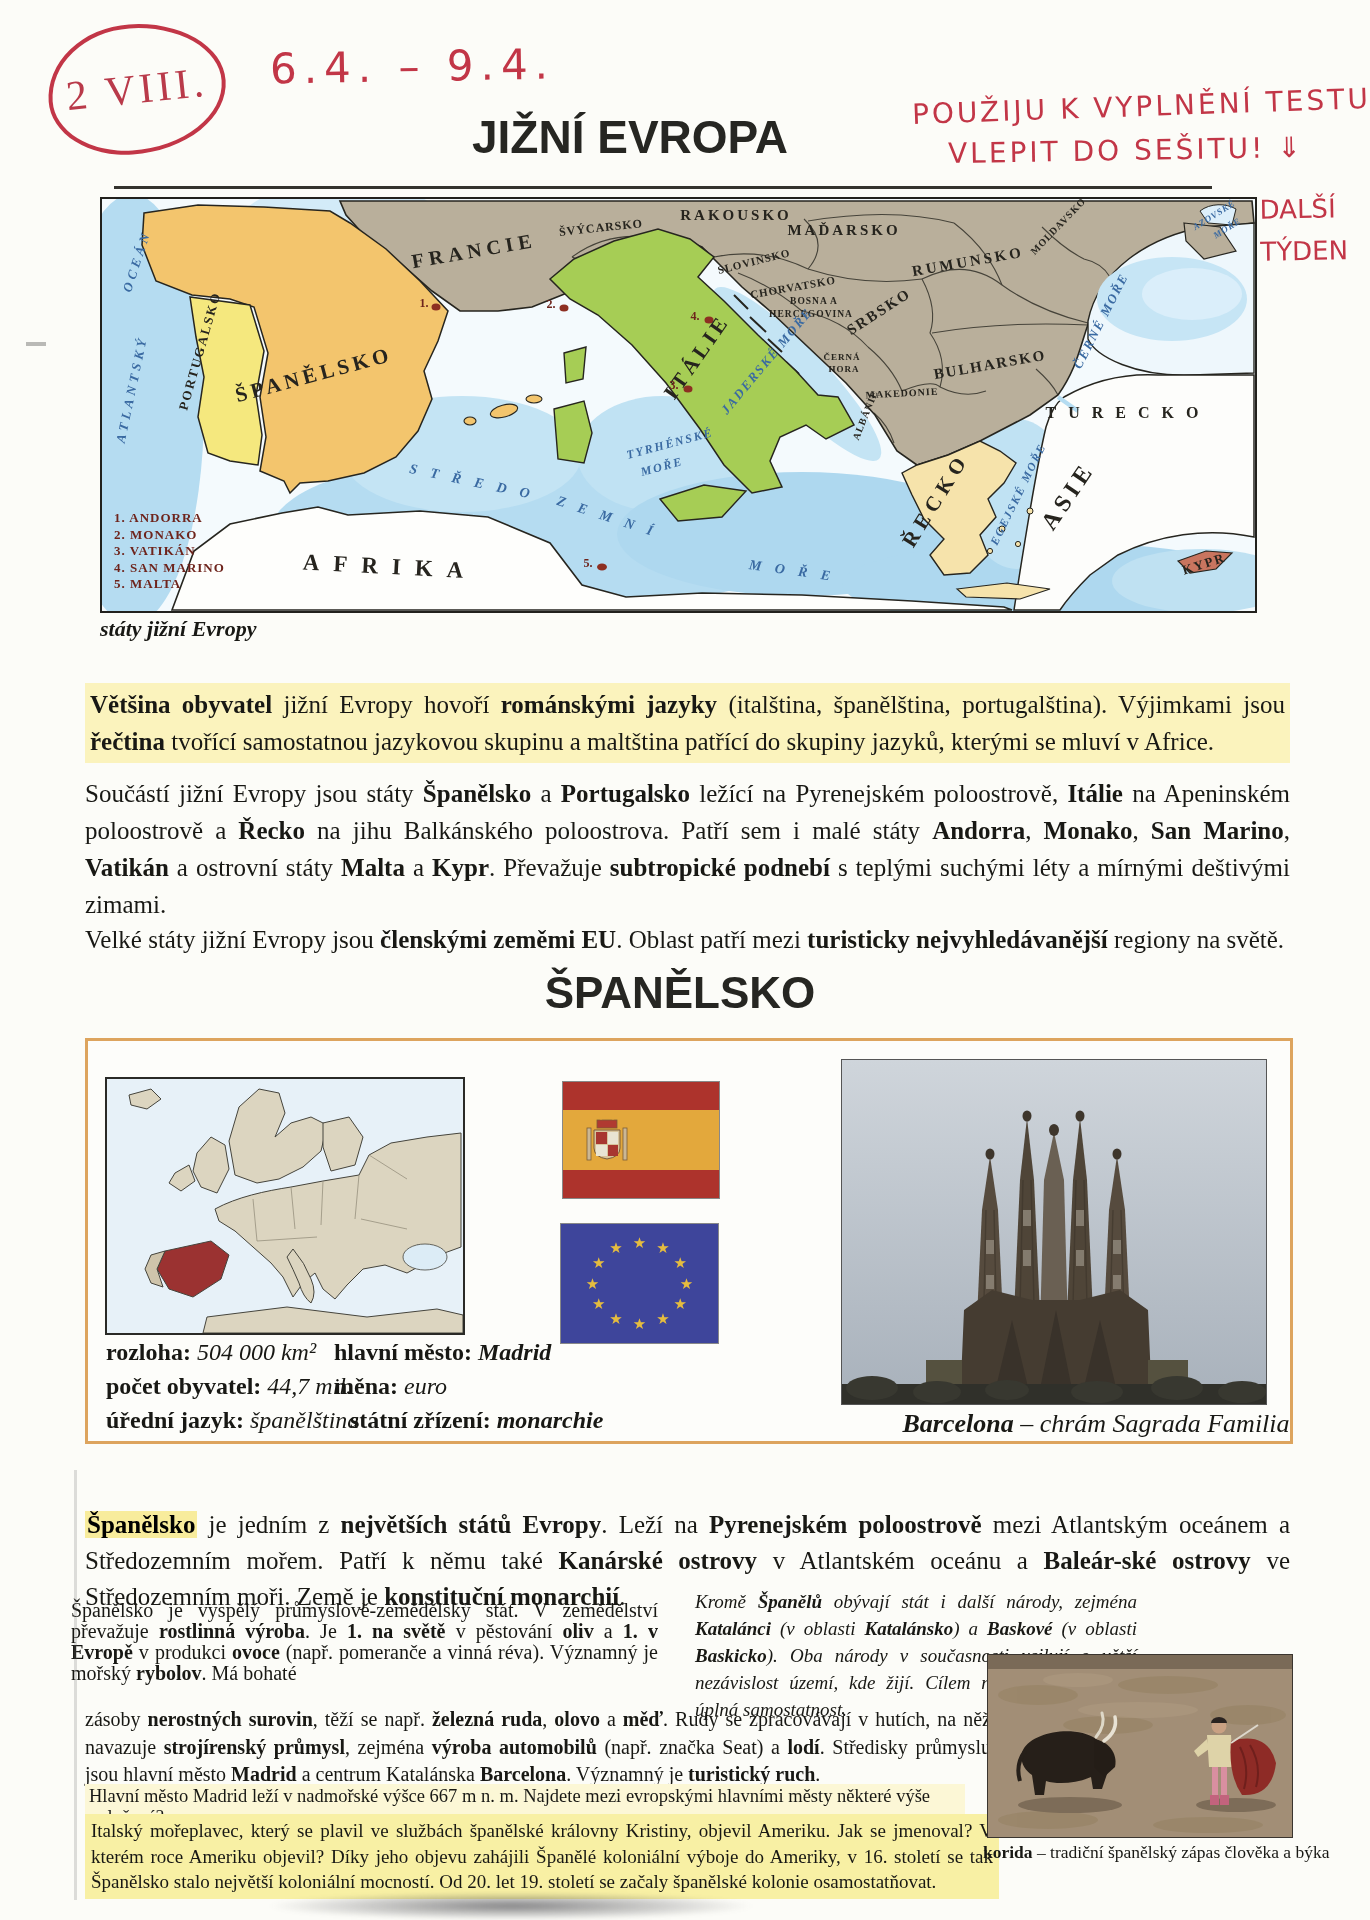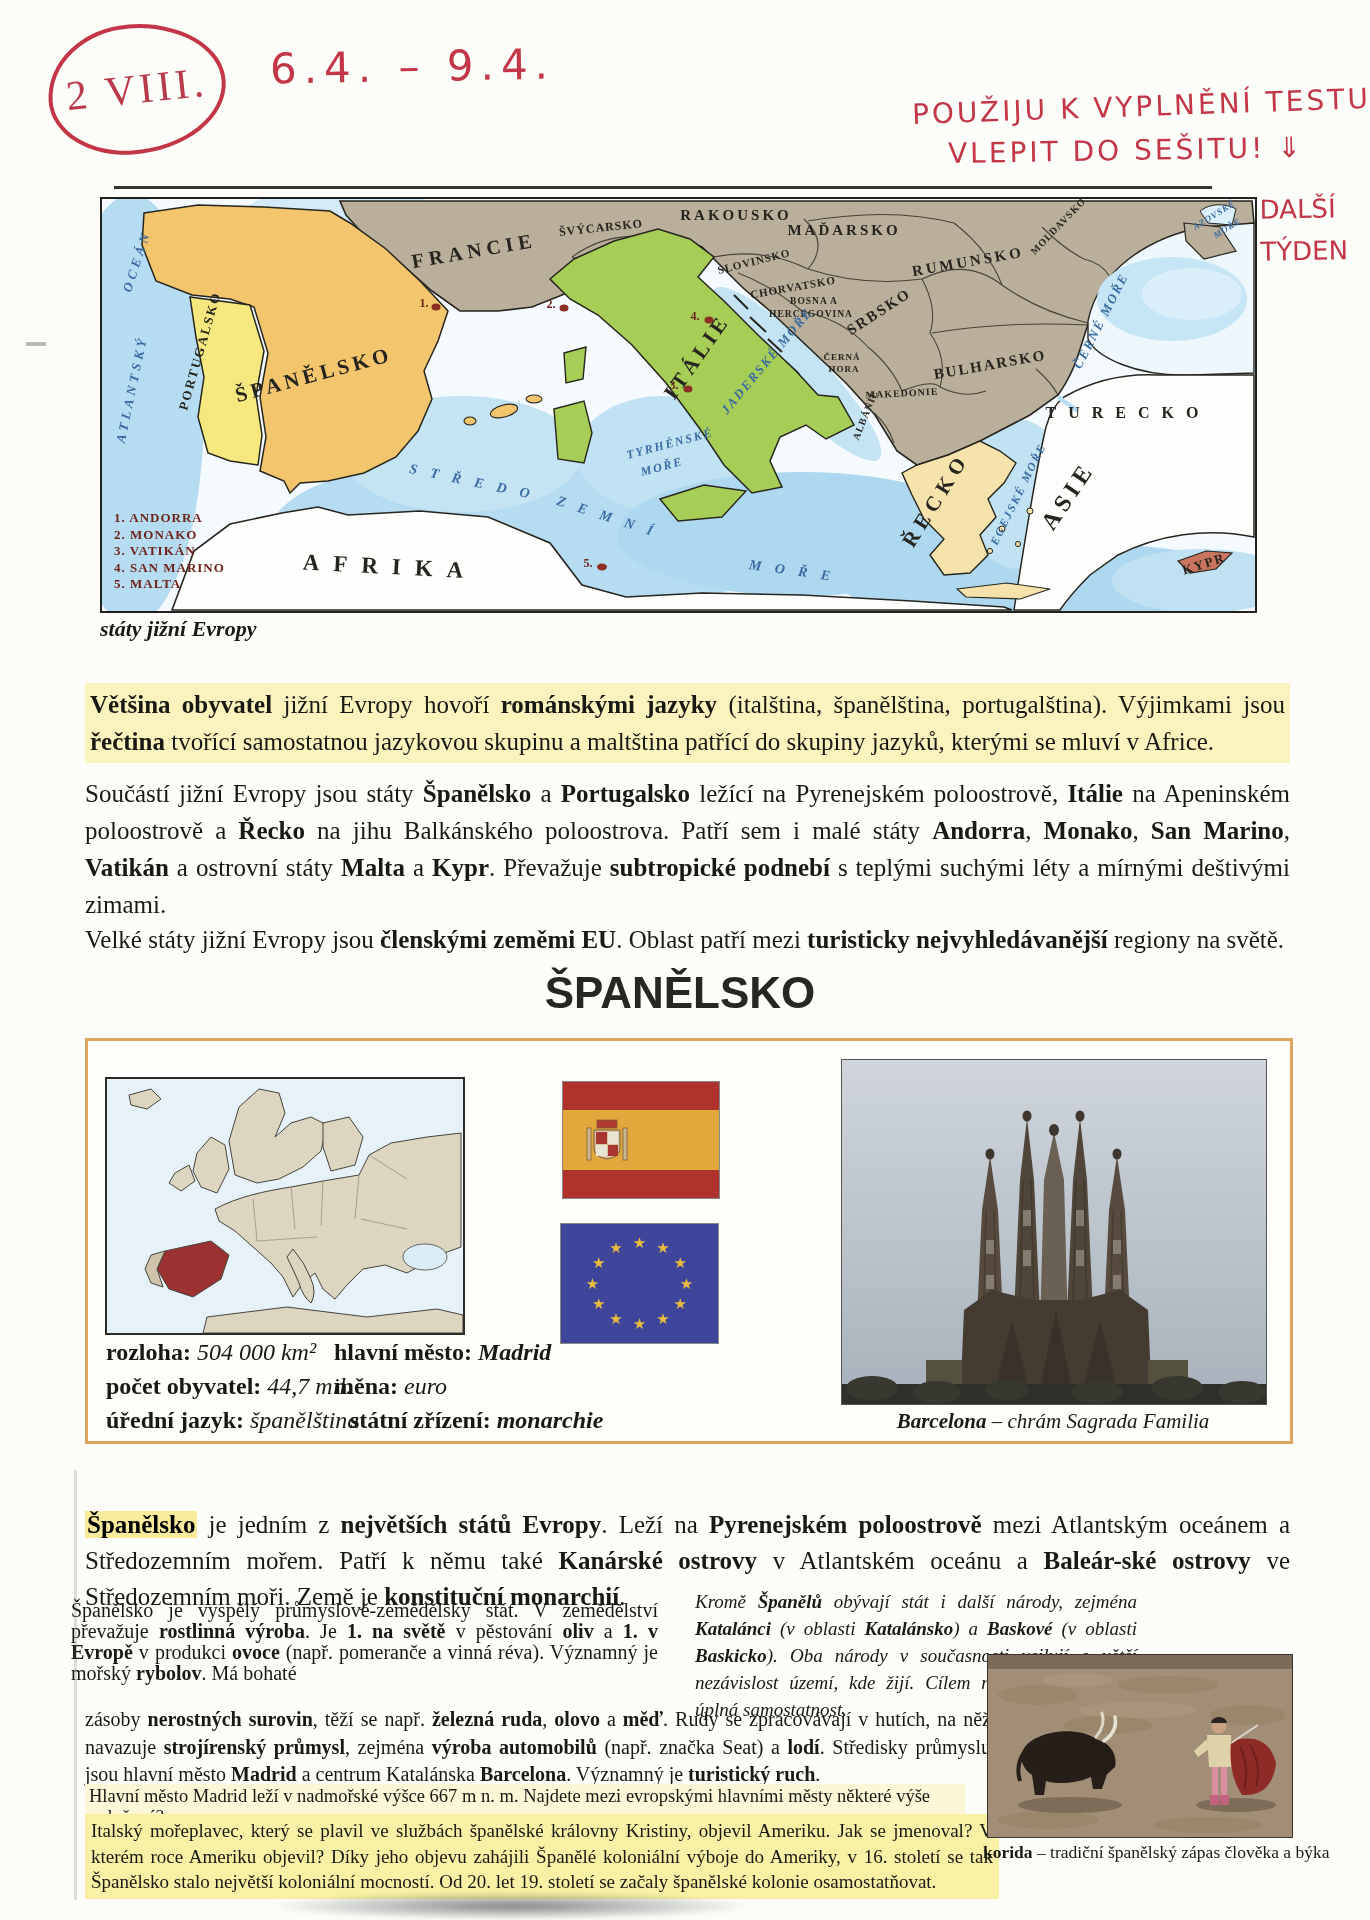--- a/index.html
+++ b/index.html
@@ -36,21 +36,21 @@
   .p2{top:742px;}
   .p3{top:888px;}
   mark{background:#f8ec9c;padding:0 2px;}
   
   .spain-box{position:absolute;left:85px;top:1038px;width:1202px;height:400px;border:3px solid #dda45e;background:#fdfdfa;}
   .eu-map{position:absolute;left:17px;top:36px;width:356px;height:254px;border:2px solid #2a2a26;background:#e7f1f8;}
   .flag-es{position:absolute;left:474px;top:40px;width:156px;height:116px;border:1px solid #888;}
   .flag-eu{position:absolute;left:472px;top:182px;width:157px;height:119px;border:1px solid #888;background:#3e459b;}
   #eu-stars span{position:absolute;transform:translate(-50%,-50%);color:#e5bc3f;font-size:15px;font-family:"DejaVu Sans",sans-serif;}
   .photo-sagrada{position:absolute;left:753px;top:18px;width:424px;height:344px;border:1px solid #555;}
-  .caption-barcelona{position:absolute;left:753px;top:368px;width:424px;text-align:center;font-size:21px;font-style:italic;}
+  .caption-barcelona{position:absolute;left:796px;top:368px;width:424px;text-align:center;font-size:26px;font-style:italic;}
   .fact{position:absolute;font-size:24px;white-space:nowrap;}
   .f1{left:18px;top:298px;} .f2{left:18px;top:332px;} .f3{left:18px;top:366px;}
   .f4{left:246px;top:298px;} .f5{left:246px;top:332px;} .f6{left:262px;top:366px;}
   
   .intro{position:absolute;left:85px;top:1482px;width:1205px;font-size:25px;line-height:36px;text-align:justify;}
   .col-left{position:absolute;left:71px;top:1600px;width:587px;font-size:20px;line-height:21px;text-align:justify;}
   .col-right{position:absolute;left:695px;top:1588px;width:442px;font-size:19px;line-height:27px;font-style:italic;text-align:justify;}
   .industry{position:absolute;left:85px;top:1706px;width:906px;font-size:20px;line-height:27.5px;text-align:justify;}
   .madrid-note{position:absolute;left:85px;top:1784px;width:872px;font-size:18.5px;background:#fcf7d6;padding:2px 4px;}
   .colonial{position:absolute;left:85px;top:1814px;width:902px;font-size:19px;line-height:25.5px;background:#f8f0a4;padding:4px 6px;text-align:justify;}
@@ -71,20 +71,21 @@
     <span>2 VIII.</span>
   </div>
   <div class="hw hw-date">6.4. – 9.4.</div>
   <div class="hw hw-n1">POUŽIJU K VYPLNĚNÍ TESTU</div>
   <div class="hw hw-n2">VLEPIT DO SEŠITU! ⇓</div>
   <div class="hw hw-side">
     <div>DALŠÍ</div>
     <div>TÝDEN</div>
   </div>
 
+  <h1>JIŽNÍ EVROPA</h1>
   <div class="rule"></div>
 
   <div class="map-box">
     <svg width="1153" height="412" viewBox="0 0 1153 412">
 
       <ellipse cx="30" cy="210" rx="72" ry="215" fill="#b5dcf1"></ellipse>
       <ellipse cx="240" cy="28" rx="105" ry="45" fill="#d3ebf8"></ellipse>
       <ellipse cx="450" cy="330" rx="280" ry="80" fill="#b5dcf1"></ellipse>
       <ellipse cx="360" cy="255" rx="120" ry="58" fill="#c4e4f4"></ellipse>
       <ellipse cx="560" cy="255" rx="85" ry="58" fill="#c0e2f3"></ellipse>

